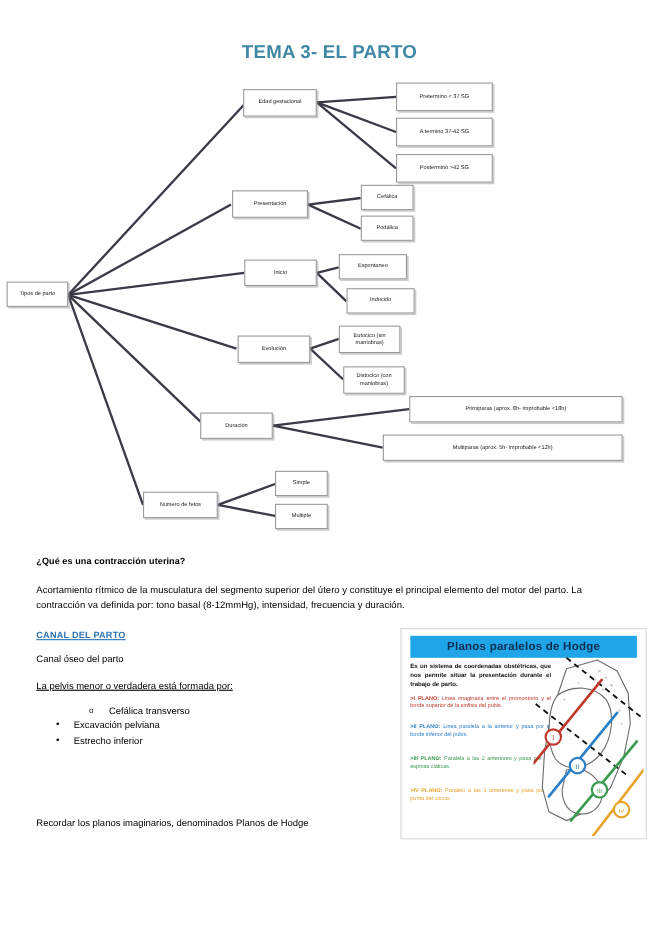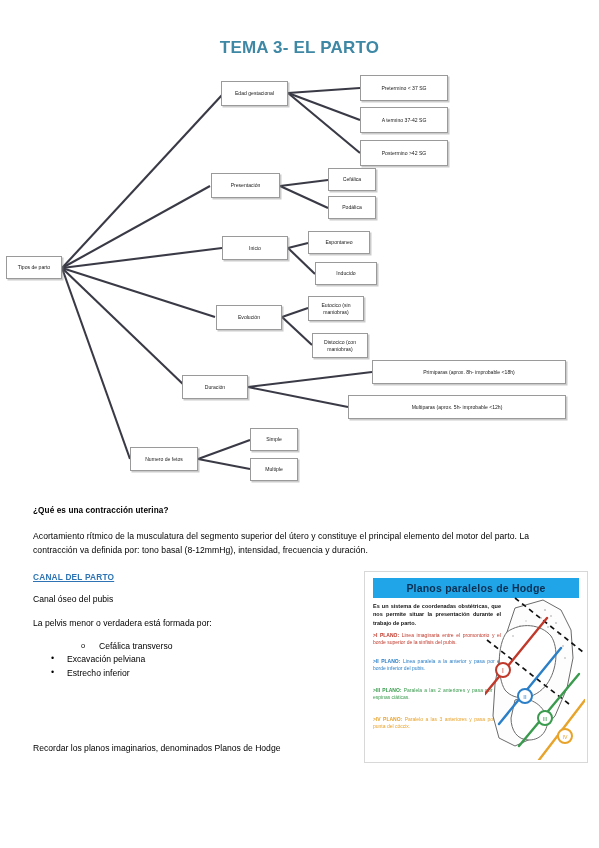--- a/index.html
+++ b/index.html
@@ -52,21 +52,21 @@
   .p-motor{top:530px;}
 
   .sec-head{
     position:absolute;left:33px;top:572px;
     font-size:8.3px;font-weight:bold;
     color:#2e74b5;
     text-decoration:underline;
     letter-spacing:.2px;
   }
   .t-canal{position:absolute;left:33px;top:594px;font-size:8.6px;}
-  .t-pelvis{position:absolute;left:33px;top:618px;font-size:8.6px;}
+  .t-pelvis{position:absolute;left:33px;top:618px;font-size:8.6px;text-decoration:underline;}
 
   .bullets{position:absolute;left:33px;top:640px;width:300px;}
   .b1{position:relative;padding-left:34px;font-size:8.6px;line-height:1.5;margin-bottom:1px;}
   .b1::before{content:"\2022";position:absolute;left:18px;top:-1px;font-size:9px;}
   .b2{position:relative;padding-left:66px;font-size:8.6px;line-height:1.5;}
   .b2::before{content:"o";position:absolute;left:48px;top:0;font-size:7.4px;}
 
   .t-recordar{position:absolute;left:33px;top:743px;font-size:8.6px;}
 
   
@@ -160,21 +160,21 @@
 
     <div class="node" style="left:130px;top:385px;width:68px;height:24px;">Numero de fetos</div>
     <div class="node" style="left:250px;top:366px;width:48px;height:23px;">Simple</div>
     <div class="node" style="left:250px;top:396px;width:48px;height:23px;">Multiple</div>
   </div>
 
   <div class="q-head">¿Qué es una contracción uterina?</div>
   <div class="para p-motor">Acortamiento rítmico de la musculatura del segmento superior del útero y constituye el principal elemento del motor del parto. La contracción va definida por: tono basal (8-12mmHg), intensidad, frecuencia y duración.</div>
 
   <div class="sec-head">CANAL DEL PARTO</div>
-  <div class="t-canal">Canal óseo del pubis</div>
+  <div class="t-canal">Canal óseo del parto</div>
   <div class="t-pelvis">La pelvis menor o verdadera está formada por:</div>
 
   <div class="bullets">
     <div class="b2">Cefálica transverso</div>
     <div class="b1">Excavación pelviana</div>
     <div class="b1">Estrecho inferior</div>
   </div>
 
   <div class="t-recordar">Recordar los planos imaginarios, denominados Planos de Hodge</div>
 

